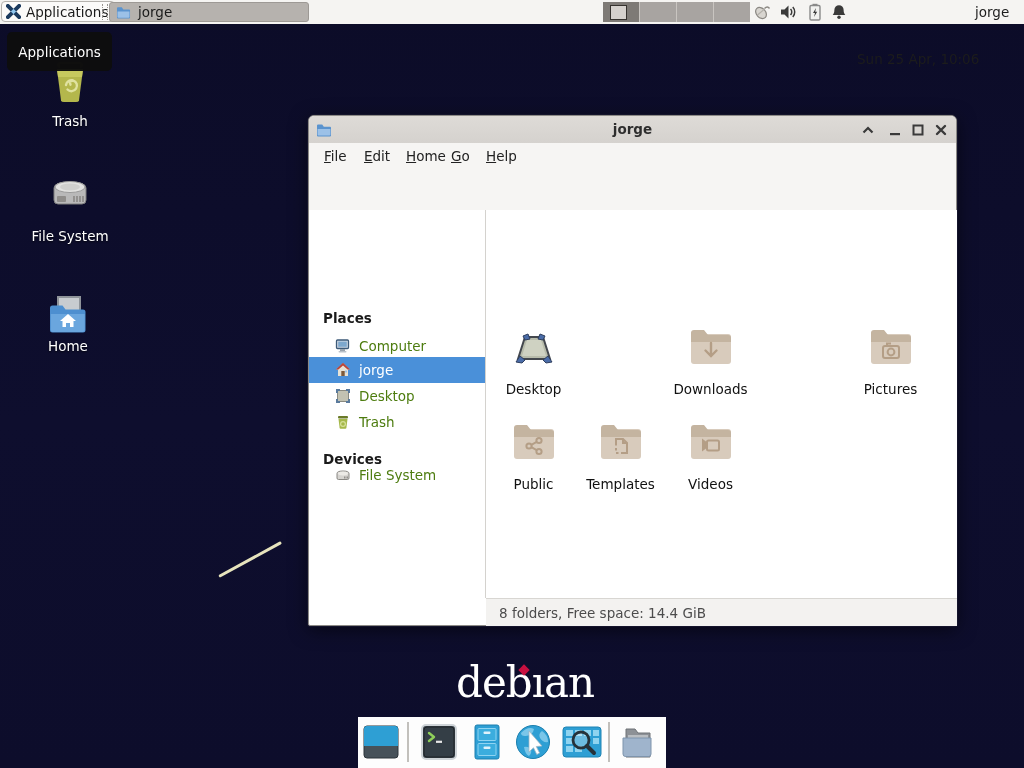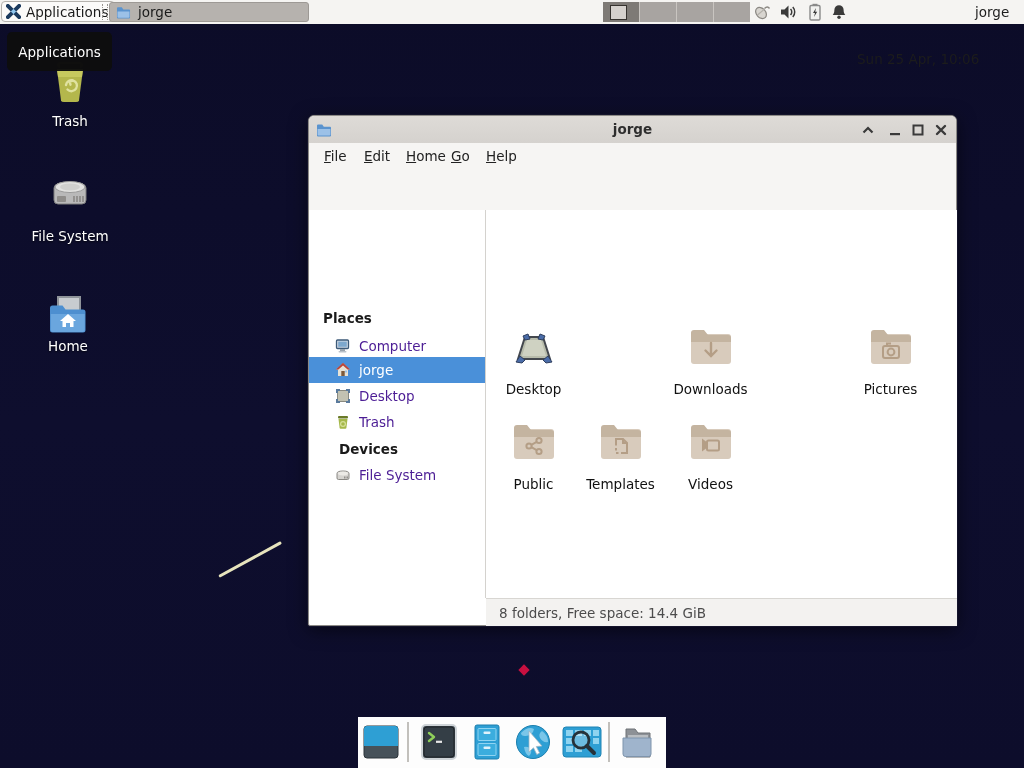--- a/index.html
+++ b/index.html
@@ -32,21 +32,21 @@
   .menu-item::first-letter{text-decoration:underline;}
   #toolbar{left:0;top:53px;right:0;height:41px;background:#f6f5f3;border-bottom:1px solid #d2cfcb;}
   .tool-btn{position:absolute;top:60px;width:30px;height:28px;display:flex;align-items:center;justify-content:center;}
   #pathbar{left:158px;top:58px;width:483px;height:30px;background:#fff;border:1px solid #b8b5b1;border-radius:4px;box-sizing:border-box;
            display:flex;align-items:center;padding:0 8px;gap:7px;}
   #pathbar input{flex:1;border:none;outline:none;font:13.5px "DejaVu Sans","Liberation Sans",sans-serif;color:#111;background:transparent;padding:0;}
   #sidebar{left:0;top:94px;width:177px;height:388px;background:#fff;border-right:1px solid #d4d2ce;box-sizing:border-box;}
   .side-header{position:absolute;left:14px;font-weight:bold;color:#1a1a1a;height:20px;line-height:20px;}
   .side-row{position:absolute;left:0;width:176px;height:26px;display:flex;align-items:center;}
   .side-row .ic{position:absolute;left:26px;width:16px;height:16px;}
-  .side-row .lb{position:absolute;left:50px;line-height:26px;color:#4c1d95;}
+  .side-row .lb{position:absolute;left:50px;line-height:26px;color:#4d7c0f;}
   .side-row.selected{background:#4a90d9;}
   .side-row.selected .lb{color:#fff;}
   #mainpane{left:177px;top:94px;width:471px;height:388px;background:#fff;}
   .fcell{position:absolute;width:89px;display:flex;flex-direction:column;align-items:center;}
   .fcell .flabel{margin-top:12px;color:#111;line-height:15px;}
   #statusbar{left:177px;top:482px;width:471px;height:28px;background:#f3f2f0;border-top:1px solid #d8d6d2;box-sizing:border-box;
              display:flex;align-items:center;padding-left:13px;color:#4c4c4c;}
   
   #debian-word{left:456px;top:661px;color:#fff;font-family:"DejaVu Serif","Liberation Serif",serif;font-size:42px;letter-spacing:-1px;line-height:44px;}
   #debian-dot{left:520px;top:666px;width:8px;height:8px;background:#c81040;transform:rotate(45deg);}
@@ -266,21 +266,21 @@
 
       <div class="side-row" style="top:199px;">
         <svg class="ic" viewBox="0 0 16 16">
           <rect x="3" y="2" width="10" height="2.6" rx="1" fill="#6a7a28"></rect>
           <path d="M3.5 5 L4.6 14 Q4.7 14.8 5.6 14.8 h4.8 Q11.3 14.8 11.4 14 L12.5 5 Z" fill="#a5b84a"></path>
           <circle cx="8" cy="10" r="2.4" fill="none" stroke="#d6e09a" stroke-width="1.2"></circle>
         </svg>
         <span class="lb">Trash</span>
       </div>
 
-      <div class="side-header" style="top:229px;margin-left:16px;">Devices</div>
+      <div class="side-header" style="top:239px;">Devices</div>
 
       <div class="side-row" style="top:252px;">
         <svg class="ic" viewBox="0 0 16 16">
           <path d="M2 6.5 q0-2.5 6-2.5 t6 2.5 v4.5 q0 1.5-1.5 1.5 h-9 Q2 12.5 2 11 Z" fill="#d6d4d0" stroke="#8a8884"></path>
           <ellipse cx="8" cy="6.5" rx="5" ry="1.9" fill="#eceae6"></ellipse>
           <g stroke="#8a8884" stroke-width="0.9">
               <line x1="9.5" y1="9.5" x2="9.5" y2="11.5"></line>
               <line x1="11" y1="9.5" x2="11" y2="11.5"></line>
               <line x1="12.5" y1="9.5" x2="12.5" y2="11.5"></line>
             </g>
@@ -359,20 +359,21 @@
         </svg>
         <div class="flabel">Videos</div>
       </div>
     </div>
 
     <div id="statusbar" class="abs">
       <span>8 folders, Free space: 14.4 GiB</span>
     </div>
   </div>
 
+  <div id="debian-word" class="abs">debıan</div>
   <div id="debian-dot" class="abs"></div>
 
   <div id="dock" class="abs">
     <svg class="dock-ic" style="left:4px;" viewBox="0 0 38 38">
       <rect x="2" y="3" width="34" height="32" rx="3" fill="#47525a" stroke="#2d343a"></rect>
       <path d="M2 6 a3 3 0 0 1 3-3 h28 a3 3 0 0 1 3 3 v17 H2 Z" fill="#2e9fd4"></path>
     </svg>
     <div class="dock-sep" style="left:49px;"></div>
     <svg class="dock-ic" style="left:62px;" viewBox="0 0 38 38">
       <rect x="2" y="2" width="34" height="34" rx="4" fill="#39434b" stroke="#cfd4d8" stroke-width="2"></rect>

